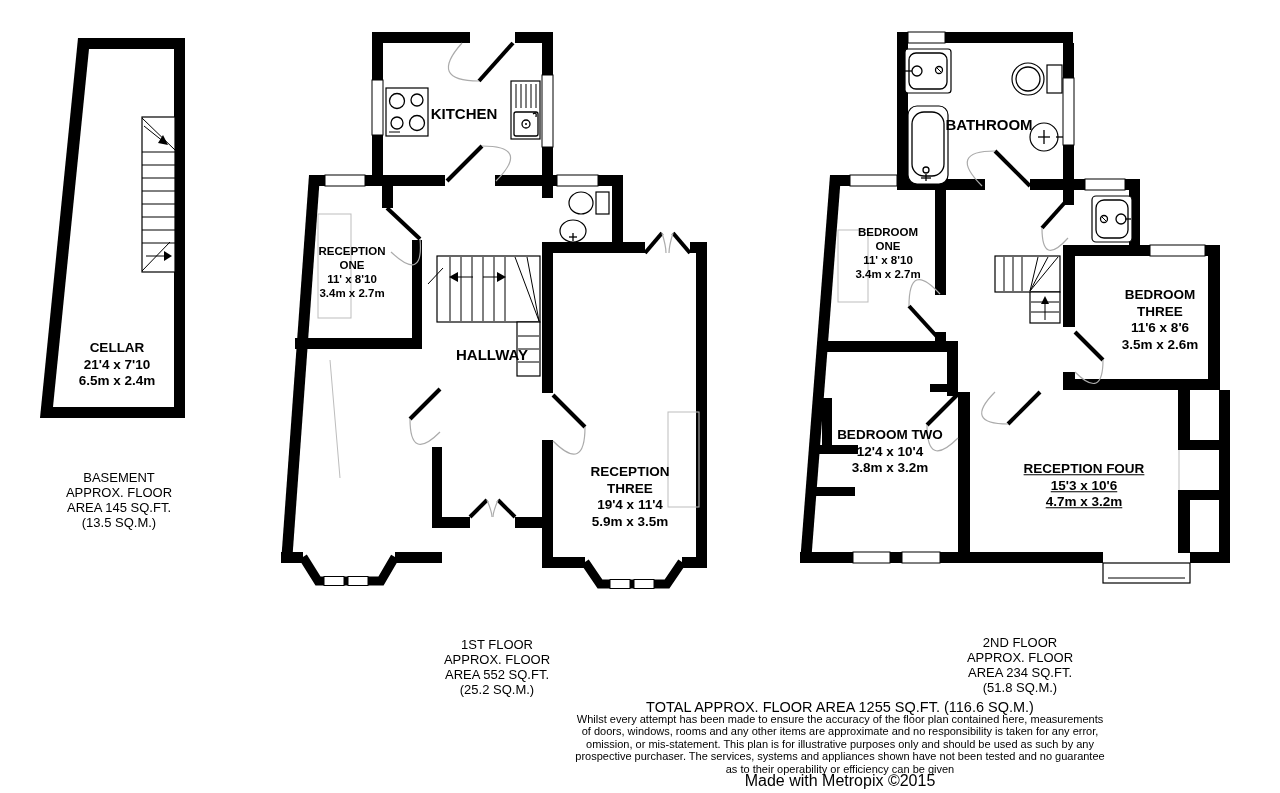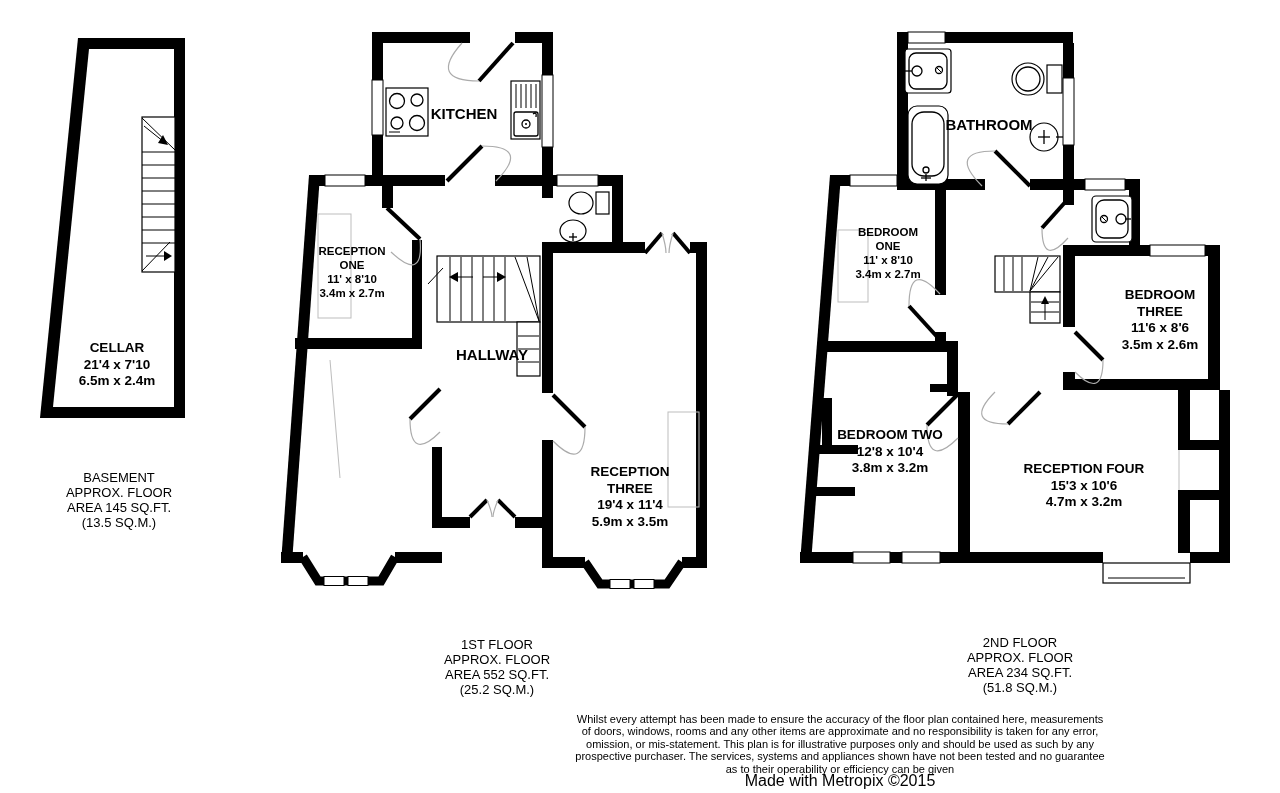--- a/index.html
+++ b/index.html
@@ -345,39 +345,40 @@
 <div class="label room-label size-lg" style="left:989px;top:124px;">BATHROOM</div>
 <div class="label room-label size-sm" style="left:888px;top:253px;">BEDROOM
 ONE
 11' x 8'10
 3.4m x 2.7m</div>
 <div class="label room-label size-md" style="left:1160px;top:320px;">BEDROOM
 THREE
 11'6 x 8'6
 3.5m x 2.6m</div>
 <div class="label room-label size-md" style="left:890px;top:452px;">BEDROOM TWO
-12'8 x 10'4
+12'4 x 10'4
 3.8m x 3.2m</div>
-<div class="label room-label size-md" style="left:1084px;top:486px;">RECEPTION FOUR
+<div class="label room-label size-md" style="left:1084px;top:486px;text-decoration:underline;">RECEPTION FOUR
 15'3 x 10'6
 4.7m x 3.2m</div>
 
 <div class="label floor-label" style="left:119px;top:500px;">BASEMENT
 APPROX. FLOOR
 AREA 145 SQ.FT.
 (13.5 SQ.M.)</div>
 <div class="label floor-label" style="left:497px;top:667px;">1ST FLOOR
 APPROX. FLOOR
 AREA 552 SQ.FT.
 (25.2 SQ.M.)</div>
 <div class="label floor-label" style="left:1020px;top:665px;">2ND FLOOR
 APPROX. FLOOR
 AREA 234 SQ.FT.
 (51.8 SQ.M.)</div>
 
+<div class="label total-label" style="left:840px;top:707px;">TOTAL APPROX. FLOOR AREA 1255 SQ.FT. (116.6 SQ.M.)</div>
 <div class="label disclaimer-label" style="left:840px;top:744px;">Whilst every attempt has been made to ensure the accuracy of the floor plan contained here, measurements
 of doors, windows, rooms and any other items are approximate and no responsibility is taken for any error,
 omission, or mis-statement. This plan is for illustrative purposes only and should be used as such by any
 prospective purchaser. The services, systems and appliances shown have not been tested and no guarantee
 as to their operability or efficiency can be given</div>
 <div class="label credit-label" style="left:840px;top:781px;">Made with Metropix ©2015</div>
 
 </div>
 
 </body></html>

